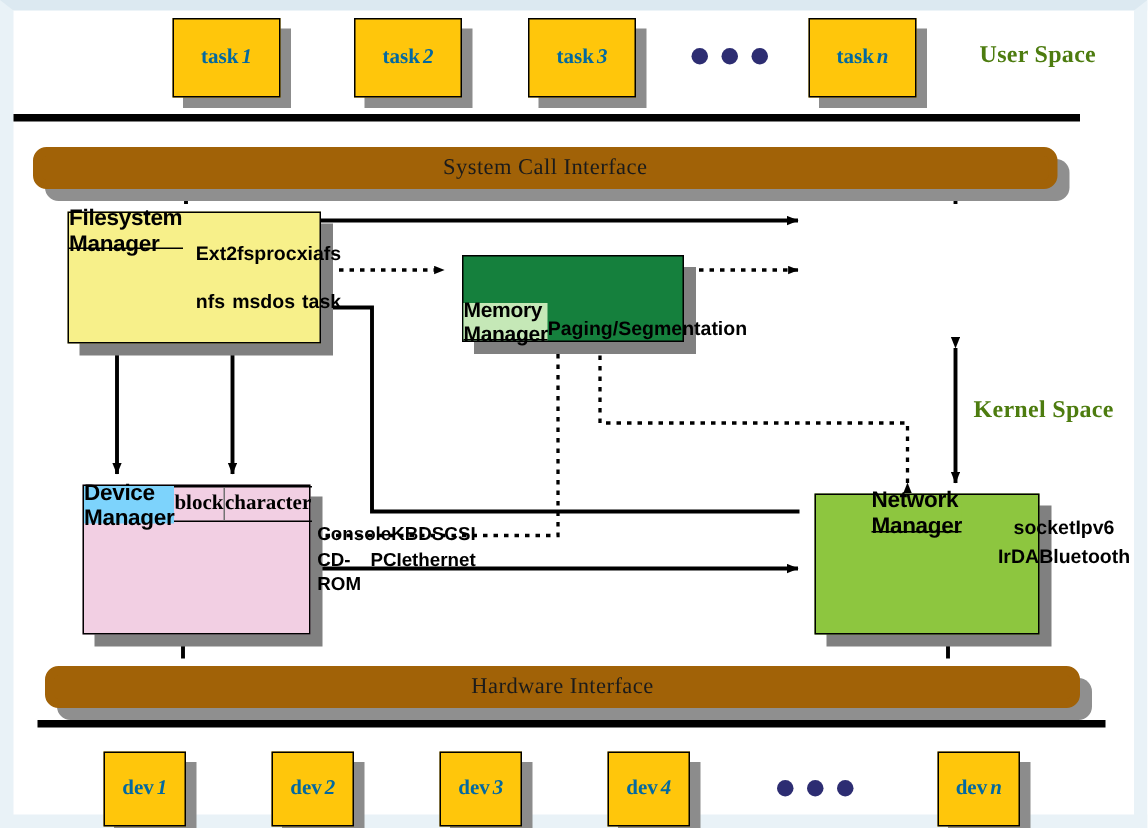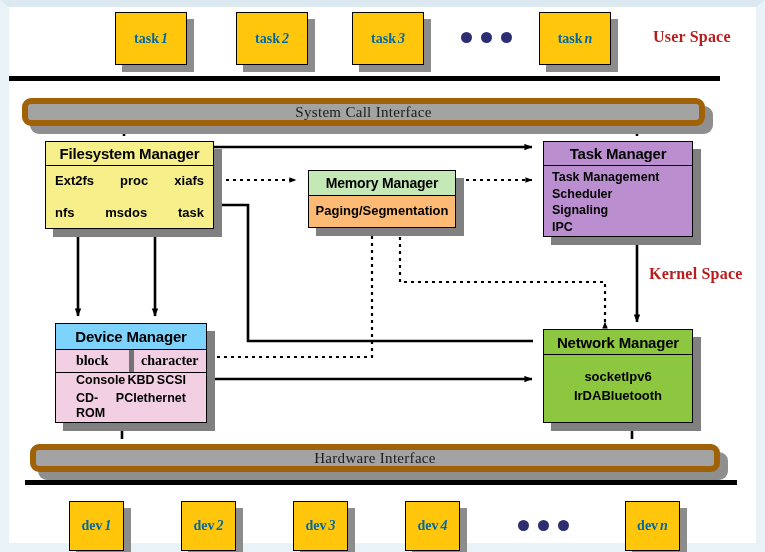--- a/index.html
+++ b/index.html
@@ -62,66 +62,66 @@
   .chip .face em{font-style:italic;padding-left:2px;}
 
   
   .ifbar{position:absolute;}
   .ifbar .shadow{
     position:absolute;left:8px;top:8px;width:100%;height:100%;
     background:#8f8f8f;border-radius:9px;z-index:0;
   }
   .ifbar .face{
     position:absolute;left:0;top:0;width:100%;height:100%;
-    background:#a3a3a3;border:6px solid #a16207;border-radius:9px;
+    background:#a16207;border:6px solid #a16207;border-radius:9px;
     box-sizing:border-box;z-index:1;
     display:flex;align-items:center;justify-content:center;
     font-family:"Liberation Serif", serif;
     font-size:15px;color:#1b1b1b;letter-spacing:.3px;
   }
 
   
-  .mod .face{display:flex;flex-direction:column;}
+  .mod .face{display:flex;flex-direction:row;}
   .mod .hdr{
     border-bottom:1px solid #000;
     display:flex;align-items:center;justify-content:center;
     font-weight:bold;font-size:15px;color:#000;
     font-family:"Liberation Sans", sans-serif;
     letter-spacing:-0.2px;
   }
   .mod .body{
     flex:1;
     display:flex;flex-direction:column;justify-content:center;
     font-weight:bold;font-size:12.5px;color:#000;
     line-height:1.25;
   }
   .mod .body .row{display:flex;}
 
   .fs .face{background:#f7f08a;}
   .fs .hdr{background:#f7f08a;}
-  .mm .face{background:#fdba74;}
+  .mm .face{background:#15803d;align-items:flex-end;}
   .mm .hdr{background:#c5e8b7;}
   .tm .face{background:#bb8fcf;}
   .tm .hdr{background:#bb8fcf;}
   .dm .face{background:#f2cfe3;}
   .dm .hdr{background:#7dd3fc;}
   .nm .face{background:#8dc63f;}
   .nm .hdr{background:#8dc63f;}
 
   .split{display:flex;border-bottom:1px solid #000;border-top:1px solid #000;}
   .split > div{
     flex:1;display:flex;align-items:center;justify-content:center;
     font-family:"Liberation Serif", serif;font-weight:bold;font-size:14px;
   }
-  .split > div:first-child{border-right:5px solid #737373;}
+  .split > div:first-child{border-right:1px solid #737373;}
 
   .spaceLbl{
     position:absolute;
     font-family:"Liberation Serif", serif;
-    font-weight:bold;font-size:16px;color:#b91c1c;
+    font-weight:bold;font-size:16px;color:#4d7c0f;
     letter-spacing:.2px;
     white-space:nowrap;
   }
 
   .dots{position:absolute;display:flex;gap:9px;align-items:center;}
   .dots i{
     display:block;width:11px;height:11px;border-radius:50%;
     background:#2d2d72;
   }
 
@@ -242,62 +242,50 @@
   <div class="boxsh mod mm" style="left:299px;top:163px;width:148px;height:58px;">
     <div class="shadow"></div>
     <div class="face">
       <div class="hdr" style="height:24px;font-size:14px;">Memory Manager</div>
       <div class="body" style="align-items:center;font-size:13px;">
         <span>Paging/Segmentation</span>
       </div>
     </div>
   </div>
 
-  <div class="boxsh mod tm" style="left:534px;top:134px;width:150px;height:96px;">
-    <div class="shadow"></div>
-    <div class="face">
-      <div class="hdr" style="height:23px;">Task Manager</div>
-      <div class="body" style="padding:3px 0 0 8px;justify-content:flex-start;font-size:12.5px;line-height:1.32;">
-        <span>Task Management</span>
-        <span>Scheduler</span>
-        <span>Signaling</span>
-        <span>IPC</span>
-      </div>
-    </div>
-  </div>
 
   <div class="spaceLbl" style="left:640px;top:258px;">Kernel Space</div>
 
   <div class="boxsh mod dm" style="left:46px;top:316px;width:152px;height:100px;">
     <div class="shadow"></div>
     <div class="face">
       <div class="hdr" style="height:25px;border-bottom:none;">Device Manager</div>
       <div class="split" style="height:22px;">
         <div>block</div>
         <div>character</div>
       </div>
-      <div class="body" style="padding:0 20px;gap:2px;font-size:12.5px;">
+      <div class="body" style="padding:0 4px;gap:2px;font-size:12.5px;">
         <div class="row" style="justify-content:space-between;">
           <span>Console</span>
           <span>KBD</span>
           <span>SCSI</span>
         </div>
         <div class="row" style="justify-content:space-between;">
           <span>CD-ROM</span>
           <span>PCI</span>
           <span>ethernet</span>
         </div>
       </div>
     </div>
   </div>
 
   <div class="boxsh mod nm" style="left:534px;top:322px;width:150px;height:94px;">
     <div class="shadow"></div>
     <div class="face">
-      <div class="hdr" style="height:24px;">Network Manager</div>
+      <div class="hdr" style="height:24px;margin-left:37px;">Network Manager</div>
       <div class="body" style="padding:0 24px;gap:3px;font-size:13px;justify-content:flex-start;padding-top:14px;align-items:center;">
         <div class="row" style="justify-content:space-between;">
           <span>socket</span>
           <span>Ipv6</span>
         </div>
         <div class="row" style="justify-content:space-between;">
           <span>IrDA</span>
           <span>Bluetooth</span>
         </div>
       </div>

